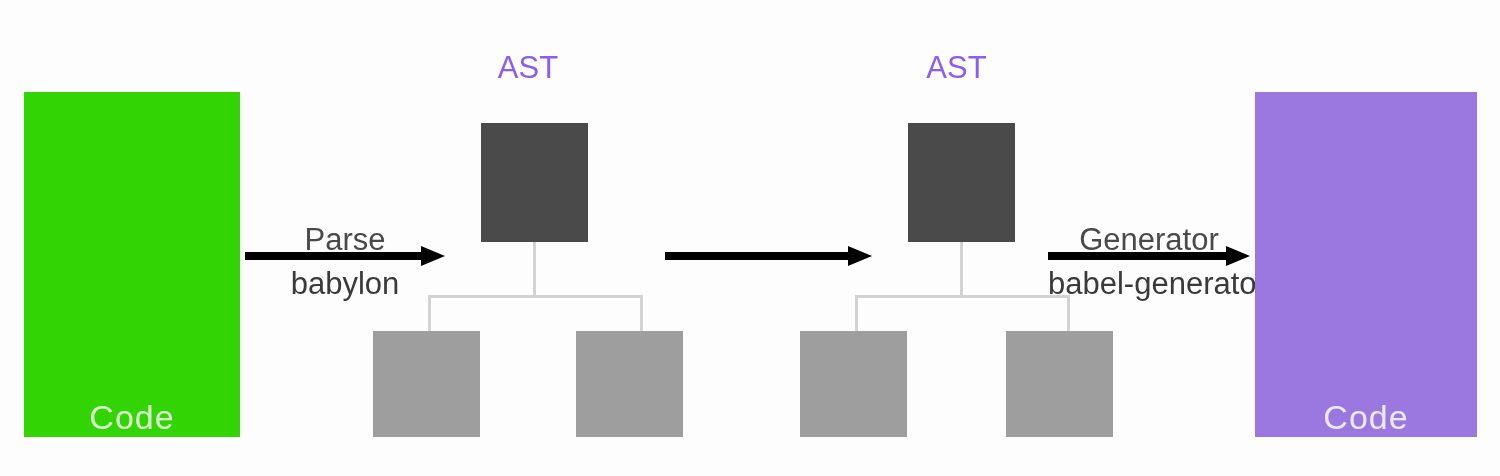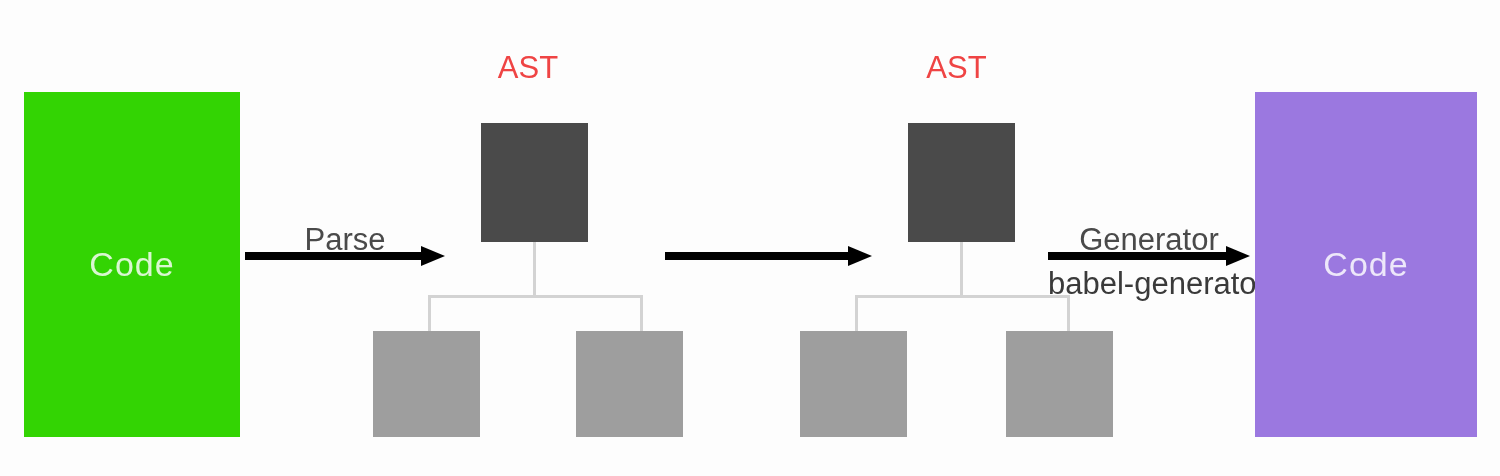--- a/index.html
+++ b/index.html
@@ -13,21 +13,21 @@
     height: 476px;
     background: #fdfdfd;
     overflow: hidden;
     font-family: "Liberation Sans", sans-serif;
   }
 
   
   .code-block {
     position: absolute;
     display: flex;
-    align-items: center;
+    align-items: flex-end;
     justify-content: center;
     box-sizing: border-box;
   }
   .code-block .code-label {
     font-size: 34px;
     letter-spacing: 1px;
     color: rgba(255,255,255,0.82);
     font-family: "Liberation Sans", sans-serif;
   }
   #code-source {
@@ -106,21 +106,21 @@
 
   
   .ast-tree { position: absolute; top: 50px; }
   .ast-caption {
     position: absolute;
     top: 0;
     left: 0;
     width: 100%;
     text-align: center;
     font-size: 31px;
-    color: #ef4444;
+    color: #8b5cf6;
     font-family: "Liberation Sans", sans-serif;
   }
   .node-root {
     position: absolute;
     background: #4a4a4a;
   }
   .node-child {
     position: absolute;
     background: #9e9e9e;
   }
@@ -153,20 +153,21 @@
   <div class="code-block" id="code-source">
     <span class="code-label">Code</span>
   </div>
 
   <div class="stage" id="stage-parse">
     <div class="stage-title">Parse</div>
     <div class="arrow">
       <div class="shaft"></div>
       <div class="head"></div>
     </div>
+    <div class="stage-sub">babylon</div>
   </div>
 
   <div class="ast-tree" id="ast-tree-1">
     <div class="ast-caption">AST</div>
 
     <div class="node-root" style="left:108px; top:73px; width:107px; height:119px;"></div>
 
     <div class="edge edge-v" style="left:160px; top:192px; height:53px;"></div>
 
     <div class="edge edge-h" style="left:55px; top:245px; width:215px;"></div>

